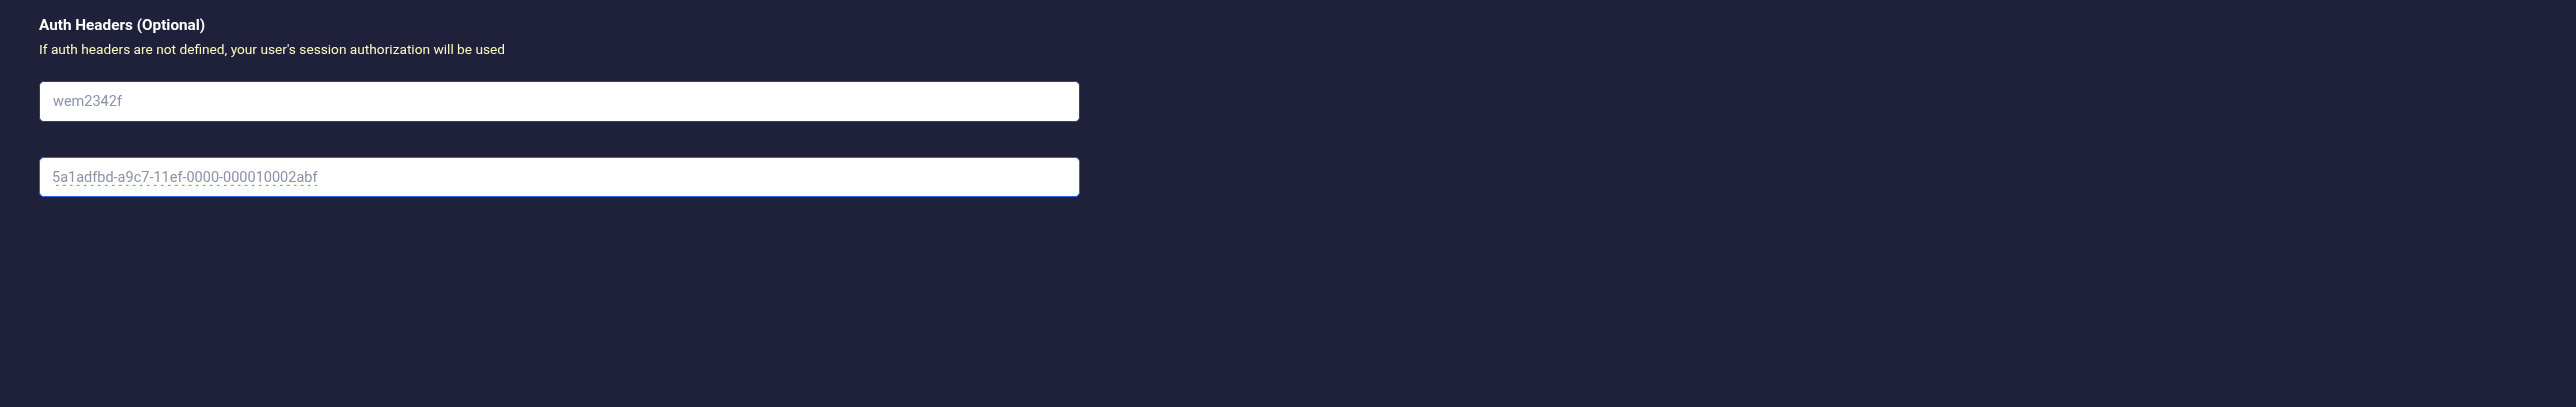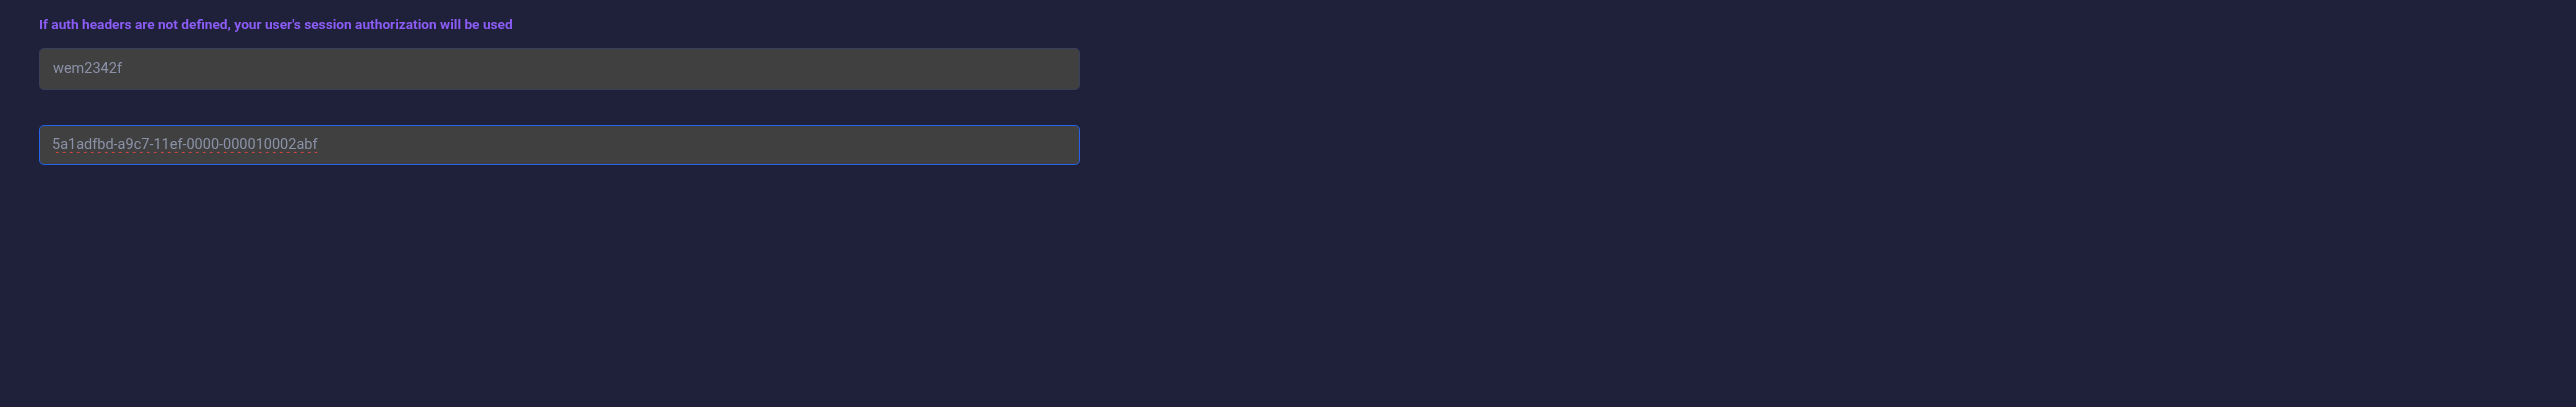--- a/index.html
+++ b/index.html
@@ -17,28 +17,28 @@
     .form-section {
       max-width: 1041px;
     }
     .section-title {
       color: #ffffff;
       font-size: 15.3px;
       font-weight: 700;
       margin-bottom: 6.5px;
     }
     .section-description {
-      color: #8b5cf6;
+      color: #fef9c3;
       font-size: 13.7px;
-      font-weight: 700;
-      margin-bottom: 16px;
+      font-weight: 400;
+      margin-bottom: 24px;
     }
     .input-field {
       width: 100%;
-      background-color: #404040;
+      background-color: #ffffff;
       border: 0.8px solid #3a3f5c;
       border-radius: 4.8px;
       padding: 11.3px 13px;
       color: #8b92a8;
       font-size: 14.5px;
       font-family: inherit;
       outline: none;
       margin-bottom: 11.3px;
     }
     .input-field.focused {
@@ -54,17 +54,18 @@
       text-decoration-color: #ff4444;
       text-decoration-thickness: 0.8px;
       text-underline-offset: 2.4px;
       margin-top: 24px;
     }
   </style>
 </head>
 <body>
 
 <div class="form-section">
+  <h2 class="section-title">Auth Headers (Optional)</h2>
   <p class="section-description">If auth headers are not defined, your user's session authorization will be used</p>
   <input type="text" class="input-field" value="wem2342f" style="">
   <input type="text" class="input-field focused spellcheck-input" value="5a1adfbd-a9c7-11ef-0000-000010002abf" style="">
 </div>
 
 
 </body></html>

